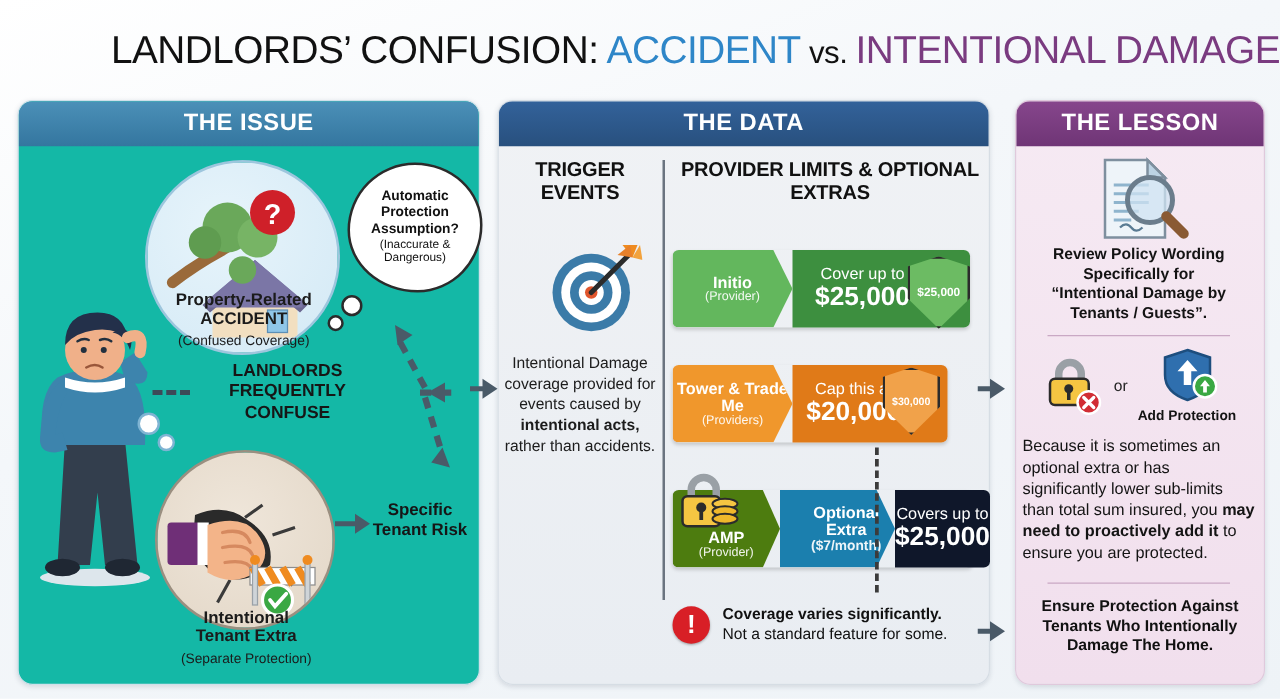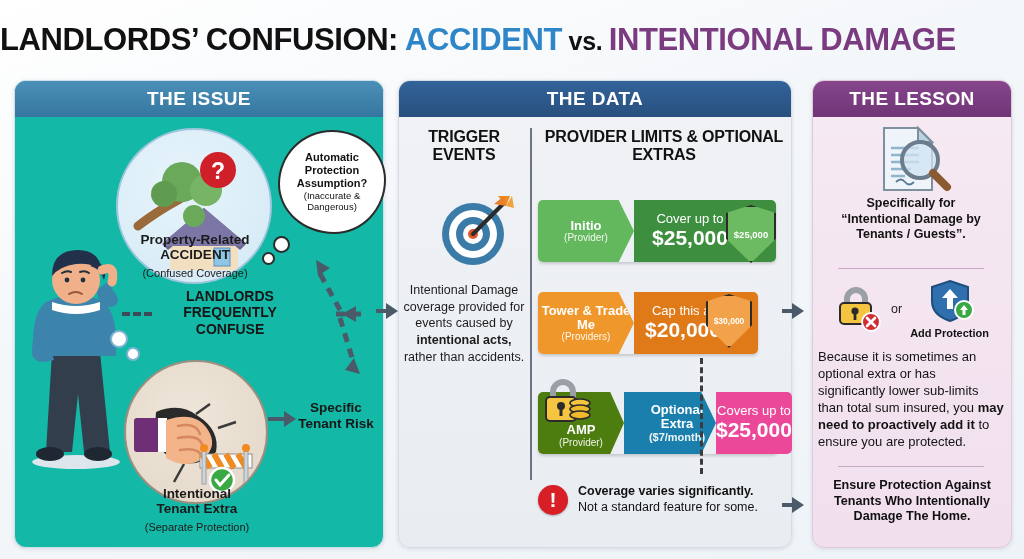--- a/index.html
+++ b/index.html
@@ -3,22 +3,22 @@
 <meta charset="utf-8">
 <style>
   html,body{margin:0;padding:0;}
   body{
     width:1024px;height:559px;overflow:hidden;
     font-family:"Liberation Sans", sans-serif;
     background:linear-gradient(160deg,#ffffff 0%,#f4f7fa 40%,#eef3f7 100%);
     position:relative;
   }
   .title{
-    position:absolute;top:22px;left:0;width:1024px;text-align:left;
-    font-size:31px;font-weight:bold;letter-spacing:-0.4px;color:#111;
+    position:absolute;top:22px;left:0;width:1024px;text-align:right;
+    font-size:31px;font-weight:normal;letter-spacing:-0.4px;color:#111;
     white-space:nowrap;
   }
   .title .accent-blue{color:#2e86c8;}
   .title .vs{font-size:25px;}
   .title .accent-purple{color:#7a3b80;}
 
   .panel{position:absolute;border-radius:12px;overflow:hidden;
      box-shadow:0 1px 4px rgba(20,40,60,.13);}
   .panel-head{
     height:36px;line-height:36px;text-align:center;color:#fff;
@@ -292,21 +292,21 @@
 
 <div class="bar" id="bar-amp">
   <div class="seg chev" style="flex:0 0 86px;background:#4d7c0f;border-radius:5px 0 0 5px;justify-content:flex-end;padding-bottom:6px;">
     <span class="nm">AMP</span>
     <span class="pv">(Provider)</span>
   </div>
   <div class="seg chev" style="flex:0 0 78px;background:#1b7fae;padding-left:14px;">
     <span class="nm">Optional Extra</span>
     <span class="pv" style="font-size:11px;font-weight:bold;">($7/month)</span>
   </div>
-  <div class="seg" style="flex:1;background:#ec4899;border-radius:0 5px 5px 0;">
+  <div class="seg" style="flex:1;background:#0f172a;border-radius:0 5px 5px 0;">
     <span class="lbl">Covers up to</span>
     <span class="amt">$25,000</span>
   </div>
 </div>
 <svg style="position:absolute;left:540px;top:378px;" width="52" height="48" viewBox="0 0 52 48">
   <path d="M13 20 v-6 a10 10 0 0 1 20 0 v6" stroke="#9aa0a6" stroke-width="6" fill="none"></path>
   <rect x="6" y="19" width="30" height="24" rx="4" fill="#f5c542" stroke="#2b2b2b" stroke-width="2"></rect>
   <circle cx="21" cy="28" r="4" fill="#2b2b2b"></circle>
   <rect x="19.5" y="30" width="3" height="8" fill="#2b2b2b"></rect>
   <ellipse cx="40" cy="25" rx="10" ry="4" fill="#f5c542" stroke="#2b2b2b" stroke-width="1.6"></ellipse>
@@ -329,20 +329,21 @@
 
 <svg id="lesson-doc" viewBox="0 0 86 70">
   <path d="M16 4 h34 l14 14 v48 h-48z" fill="#eef4f9" stroke="#7e8f9e" stroke-width="2"></path>
   <path d="M50 4 v14 h14z" fill="#bcd3e4" stroke="#7e8f9e" stroke-width="2"></path>
   <path d="M23 24 h28 M23 31 h28 M23 38 h28 M23 45 h20 M23 52 h14" stroke="#8fb4cd" stroke-width="2.4"></path>
   <path d="M28 58 q5 -5 9 0 q4 5 9 0" stroke="#5a7b93" stroke-width="1.8" fill="none"></path>
   <circle cx="52" cy="36" r="18" fill="#cfe3f2" fill-opacity=".75" stroke="#6b7d8c" stroke-width="4"></circle>
   <path d="M65 49 l14 14" stroke="#8a5a33" stroke-width="8" stroke-linecap="round"></path>
 </svg>
 <div id="lesson-review">
+  <div>Review Policy Wording</div>
   <div>Specifically for</div>
   <div>“Intentional Damage by</div>
   <div>Tenants / Guests”.</div>
 </div>
 <div class="hr" id="hr1"></div>
 
 <div class="icon-row">
   <svg width="50" height="50" viewBox="0 0 50 50">
     <path d="M14 20 v-5 a9 9 0 0 1 18 0 v5" stroke="#9aa0a6" stroke-width="6" fill="none"></path>
     <rect x="7" y="19" width="31" height="21" rx="4" fill="#f5c542" stroke="#2b2b2b" stroke-width="2"></rect>

